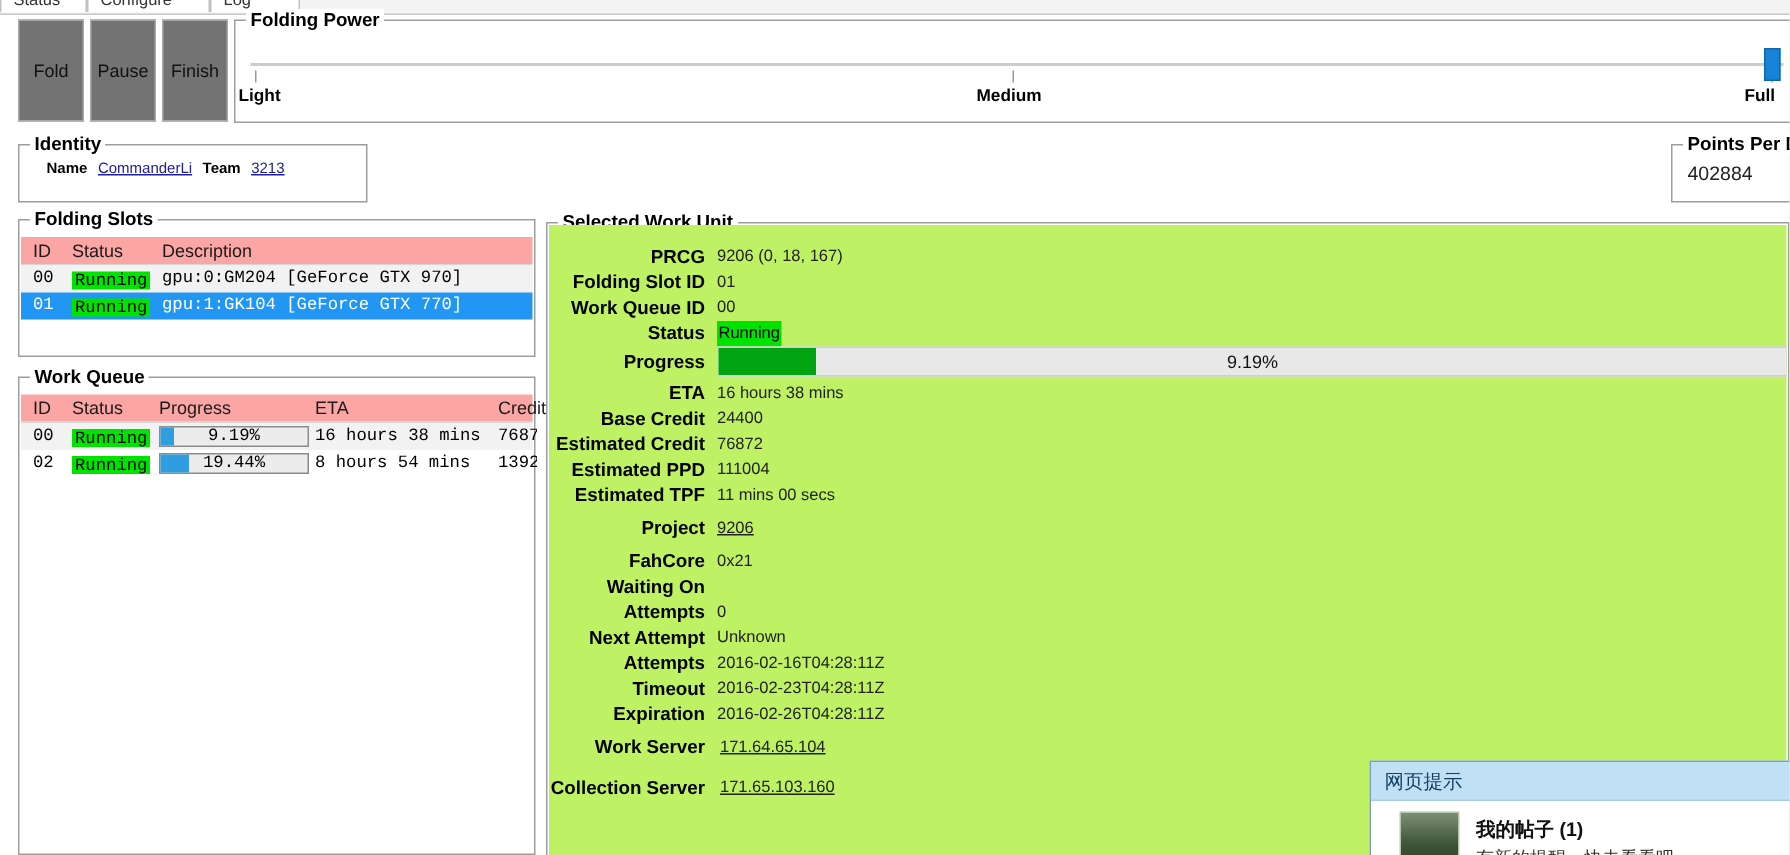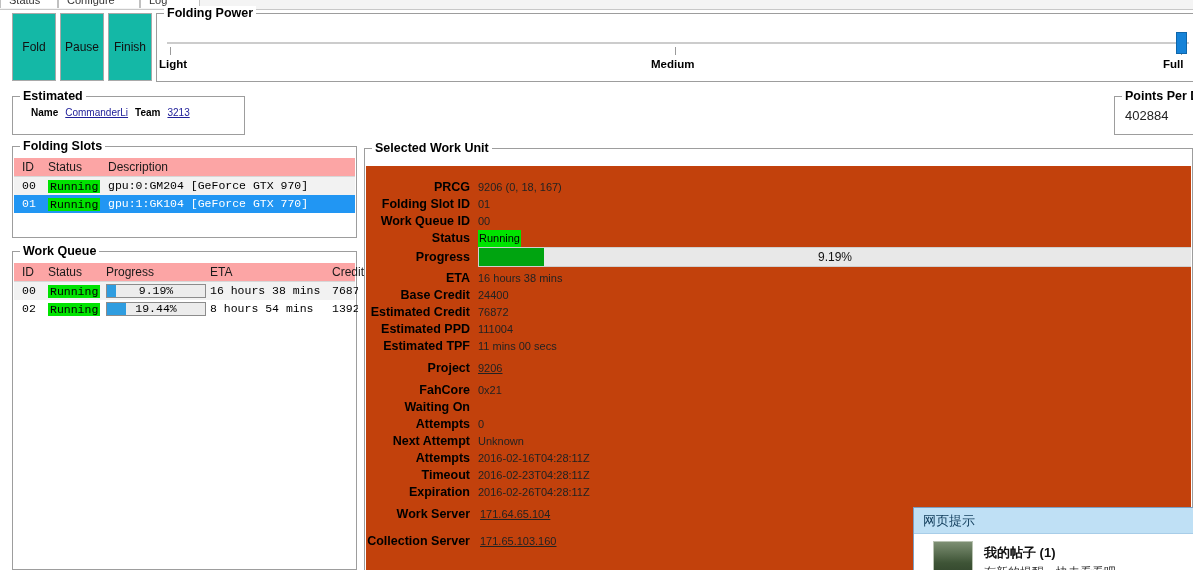--- a/index.html
+++ b/index.html
@@ -22,21 +22,21 @@
   .tabstrip .tab {
     position: absolute; top: -12px; height: 20px;
     background: #ffffff; border: 1px solid #c0c0c0; border-bottom: none;
     font-size: 11px; color: #333; padding: 2px 8px 0 8px;
     box-sizing: border-box; line-height: 18px; overflow: hidden;
   }
 
   
   .btn {
     position: absolute;
-    background: #14b8a6; border: 1px solid #a9a9a9;
+    background: #737373; border: 1px solid #a9a9a9;
     font-size: 12px; color: #111;
     display: flex; align-items: center; justify-content: center;
     box-sizing: border-box;
   }
 
   
   .group { position: absolute; box-sizing: border-box; border: 1px solid #9d9d9d; }
   .group > .legend {
     position: absolute; top: -8px; left: 7px;
     background: #ffffff; padding: 0 3px;
@@ -85,21 +85,21 @@
   .miniprog .fill { position: absolute; left: 0; top: 0; bottom: 0; background: #2f9de0; }
   .miniprog .txt {
     position: absolute; left: 0; right: 0; top: 0; line-height: 12px;
     text-align: center; font-family: "Liberation Mono","DejaVu Sans Mono",monospace;
     font-size: 11.5px; color: #000;
   }
 
   
   .swu-body {
     position: absolute; left: 1px; top: 1px; right: 1px; bottom: 1px;
-    background: #c2410c; overflow: hidden; margin-top: 16px;
+    background: #bef264; overflow: hidden;
   }
   .swu-row { position: absolute; left: 0; right: 0; height: 17px; line-height: 17px; }
   .kv-key {
     position: absolute; left: 0; width: 104px; text-align: right;
     font-weight: bold; font-size: 12.5px; color: #000; white-space: nowrap;
   }
   .kv-val {
     position: absolute; left: 112px; font-size: 11px; color: #222;
     white-space: nowrap;
   }
@@ -162,21 +162,21 @@
     <div class="slider-tick" style="left:1024px;top:33px;"></div>
 
     <div class="slider-label" style="left:2px;top:44px;">Light</div>
     <div class="slider-label" style="left:494px;top:44px;">Medium</div>
     <div class="slider-label" style="left:1006px;top:44px;">Full</div>
 
     <div class="slider-handle" style="left:1019px;top:18px;"></div>
   </div>
 
   <div class="group" style="left:12px;top:96px;width:233px;height:39px;">
-    <span class="legend">Estimated</span>
+    <span class="legend">Identity</span>
     <div class="id-row" style="left:18px;top:10px;">
       <b>Name</b>
       <span class="link">CommanderLi</span>
       <b>Team</b>
       <span class="link">3213</span>
     </div>
   </div>
 
   <div class="group" style="left:1114px;top:96px;width:130px;height:39px;">
     <span class="legend">Points Per Day</span>

